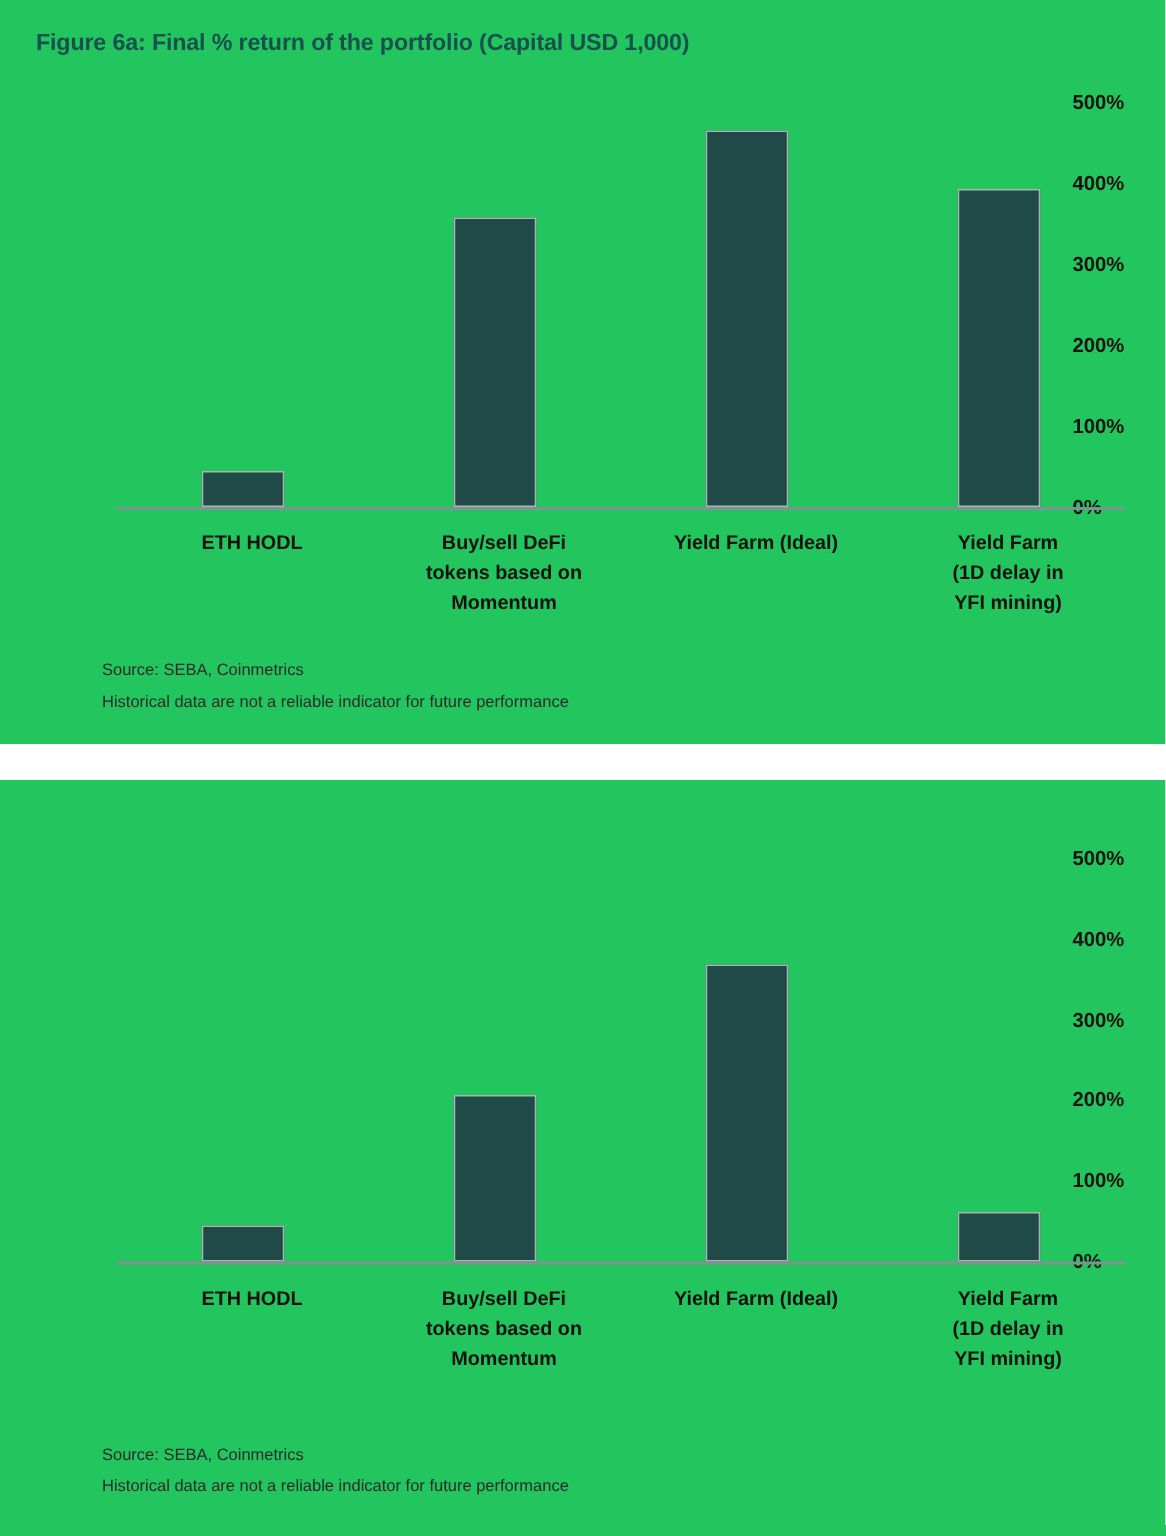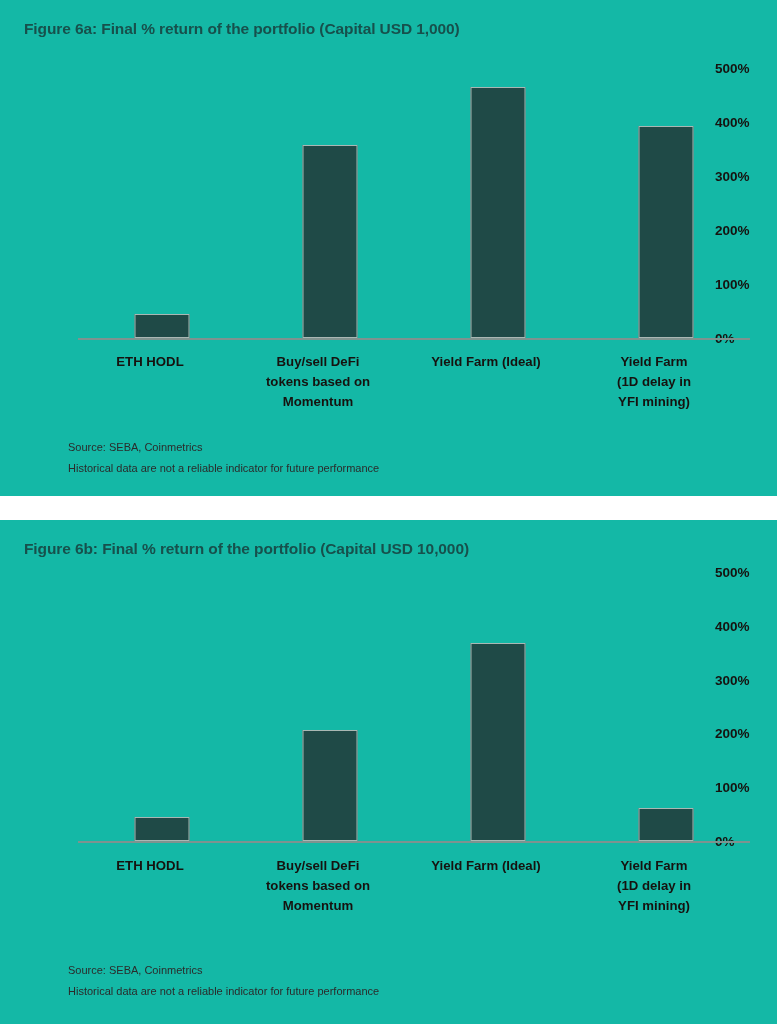--- a/index.html
+++ b/index.html
@@ -8,21 +8,21 @@
     background: #ffffff;
   }
   body {
     width: 777px;
     height: 1024px;
     font-family: "Liberation Sans", sans-serif;
     overflow: hidden;
   }
   .panel {
     position: relative;
-    background: #14b8a6;
+    background: #22c55e;
     width: 777px;
     box-sizing: border-box;
   }
   #panel-a { height: 496px; }
   #panel-gap { height: 24px; background: #ffffff; }
   #panel-b { height: 504px; }
 
   .fig-title {
     position: absolute;
     left: 24px;
@@ -73,21 +73,21 @@
     bottom: 0;
     left: 50%;
     transform: translateX(-50%);
     width: 55px;
     background: #1f4a47;
     border: 1px solid #a9b8b4;
     box-sizing: border-box;
   }
   .cat-labels {
     position: absolute;
-    left: 66px;
+    left: 84px;
     width: 672px;
     display: flex;
     justify-content: flex-end;
   }
   .cat-label {
     flex: 1 1 0;
     text-align: center;
     font-size: 13.2px;
     font-weight: bold;
     color: #16120f;
@@ -161,21 +161,20 @@
   <div class="source" style="top:437px;">
     <div>Source: SEBA, Coinmetrics</div>
     <div>Historical data are not a reliable indicator for future performance</div>
   </div>
 </section>
 
 <div id="panel-gap"></div>
 
 <section class="panel" id="panel-b">
 
-  <div class="fig-title" style="top:20px;">Figure 6b: Final % return of the portfolio (Capital USD 10,000)</div>
 
   <div class="plot" id="plot-b" style="top:0;">
     <div class="axis-ticks" id="ticks-b">
         <div class="axis-label" style="top: 52px;">500%</div>
         <div class="axis-label" style="top: 105.8px;">400%</div>
         <div class="axis-label" style="top: 159.6px;">300%</div>
         <div class="axis-label" style="top: 213.4px;">200%</div>
         <div class="axis-label" style="top: 267.2px;">100%</div>
         <div class="axis-label" style="top: 321px;">0%</div>
       </div>

